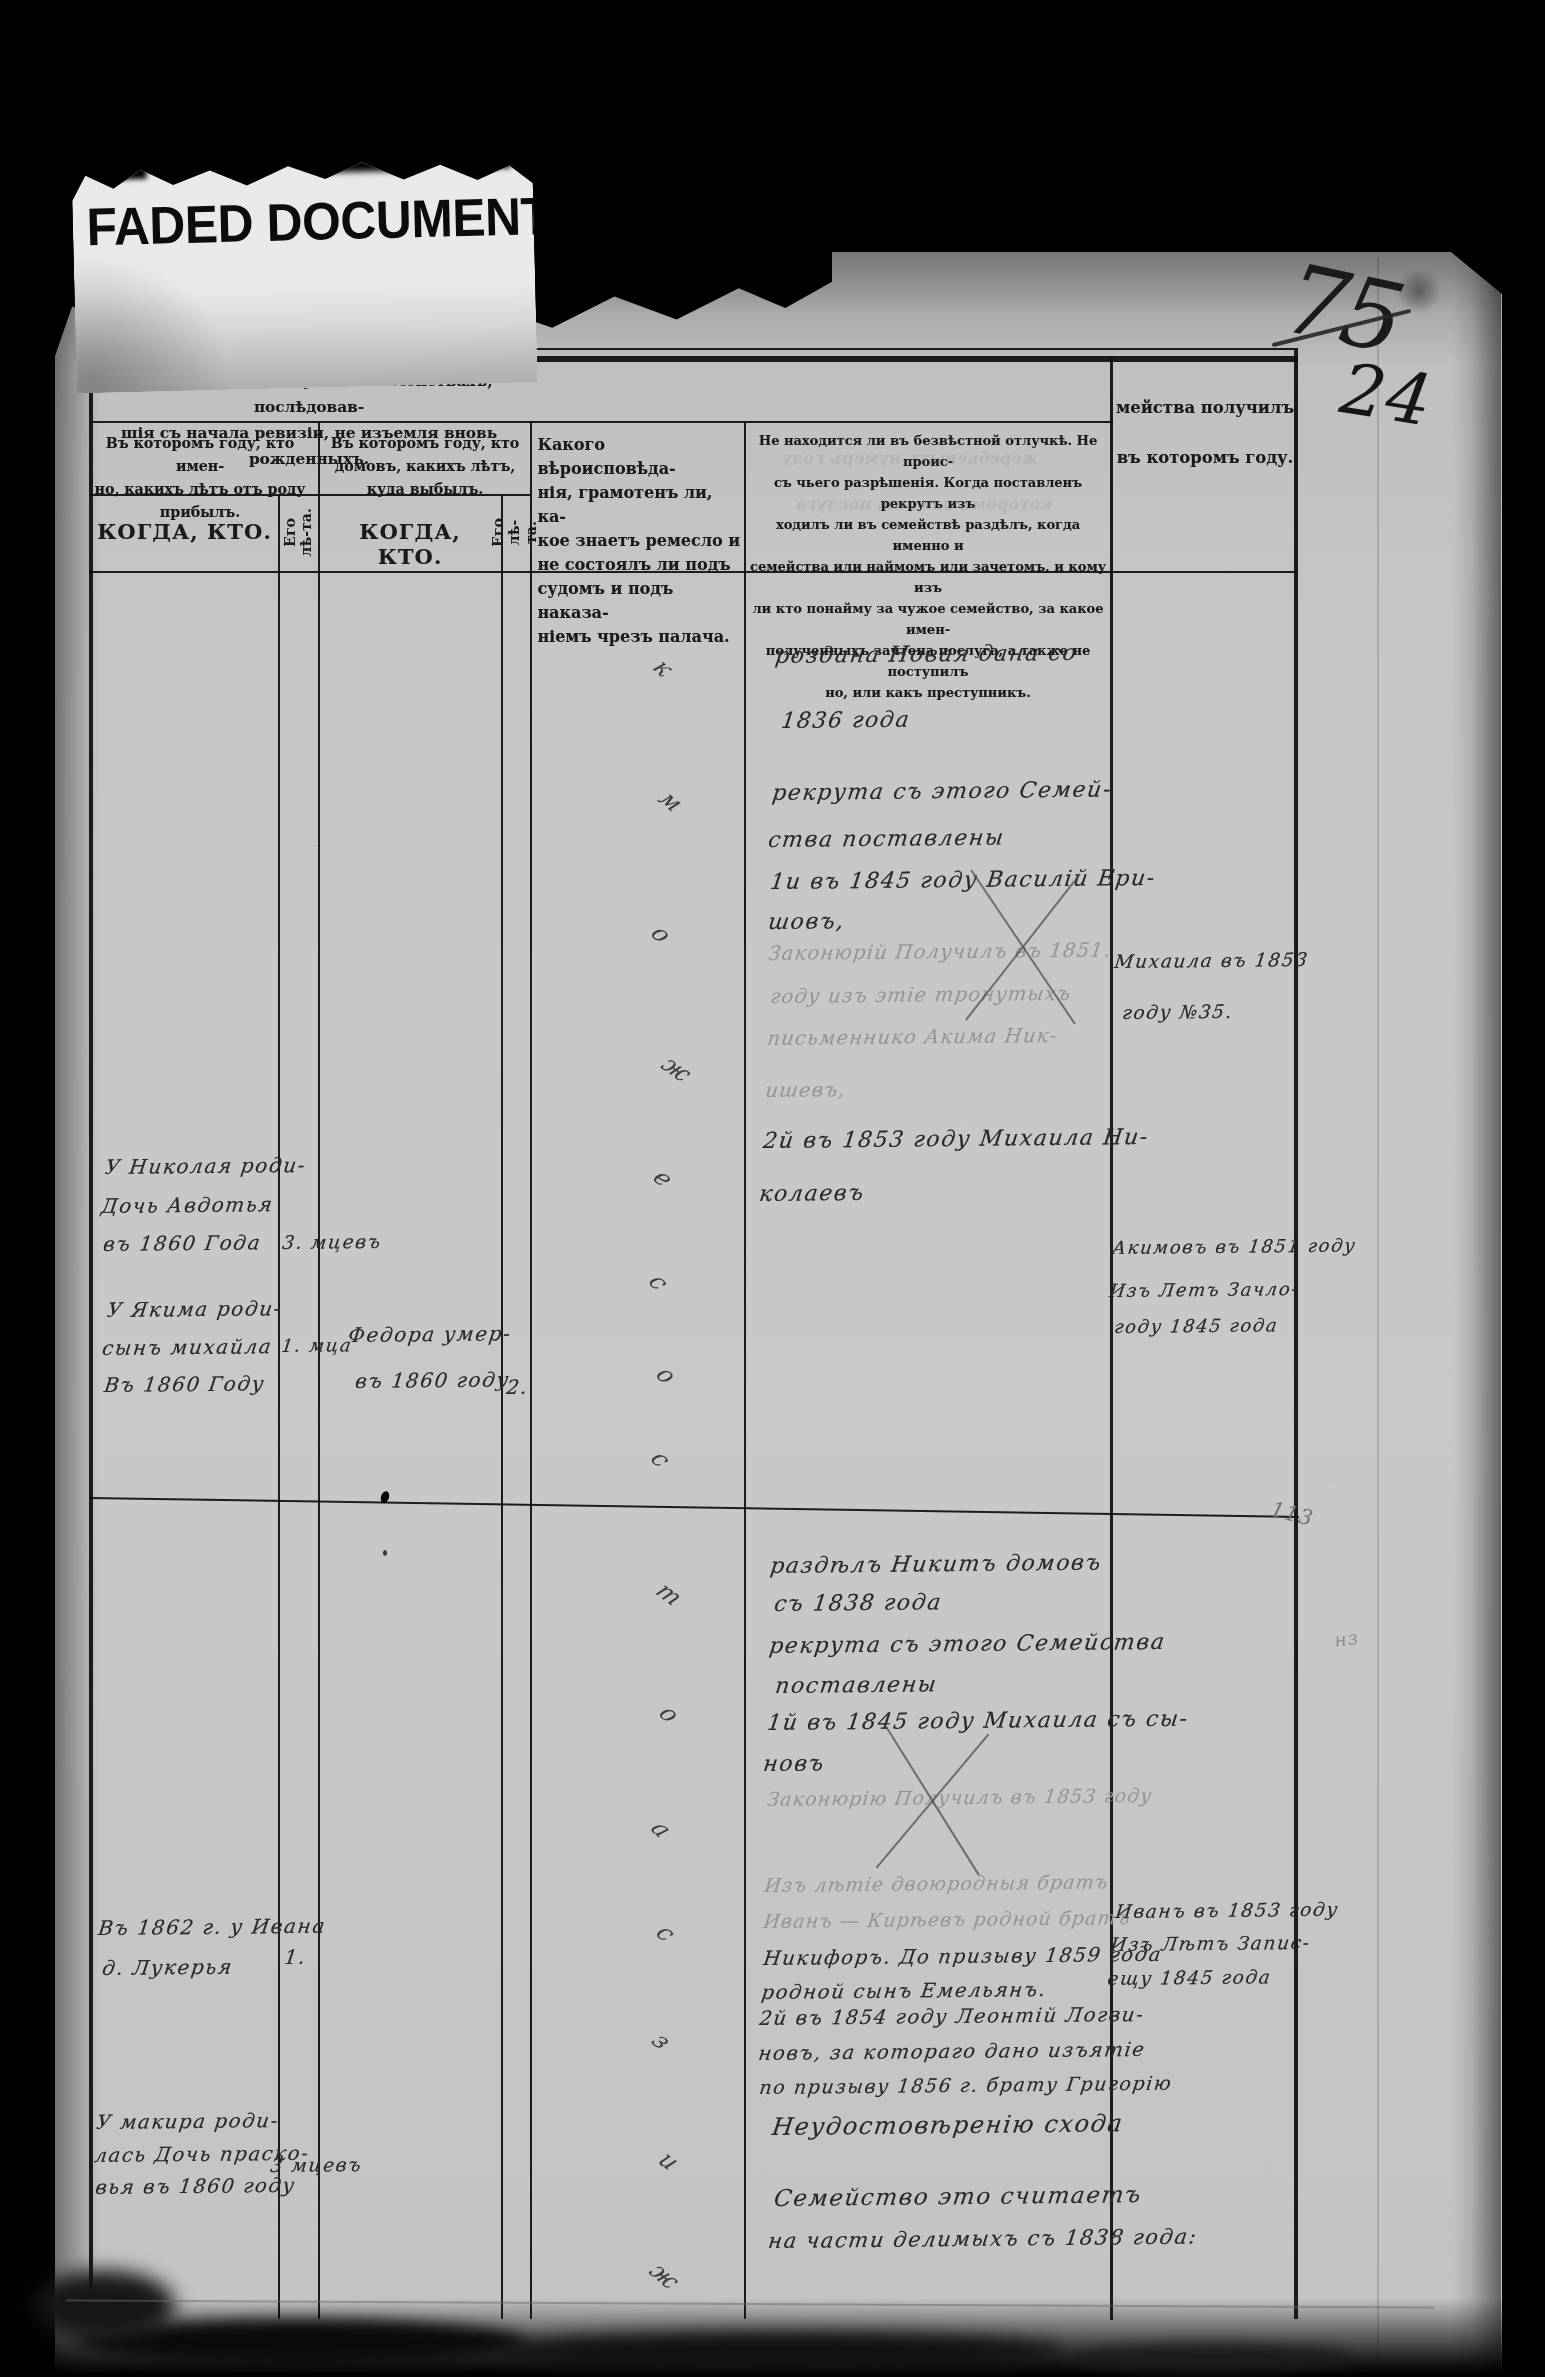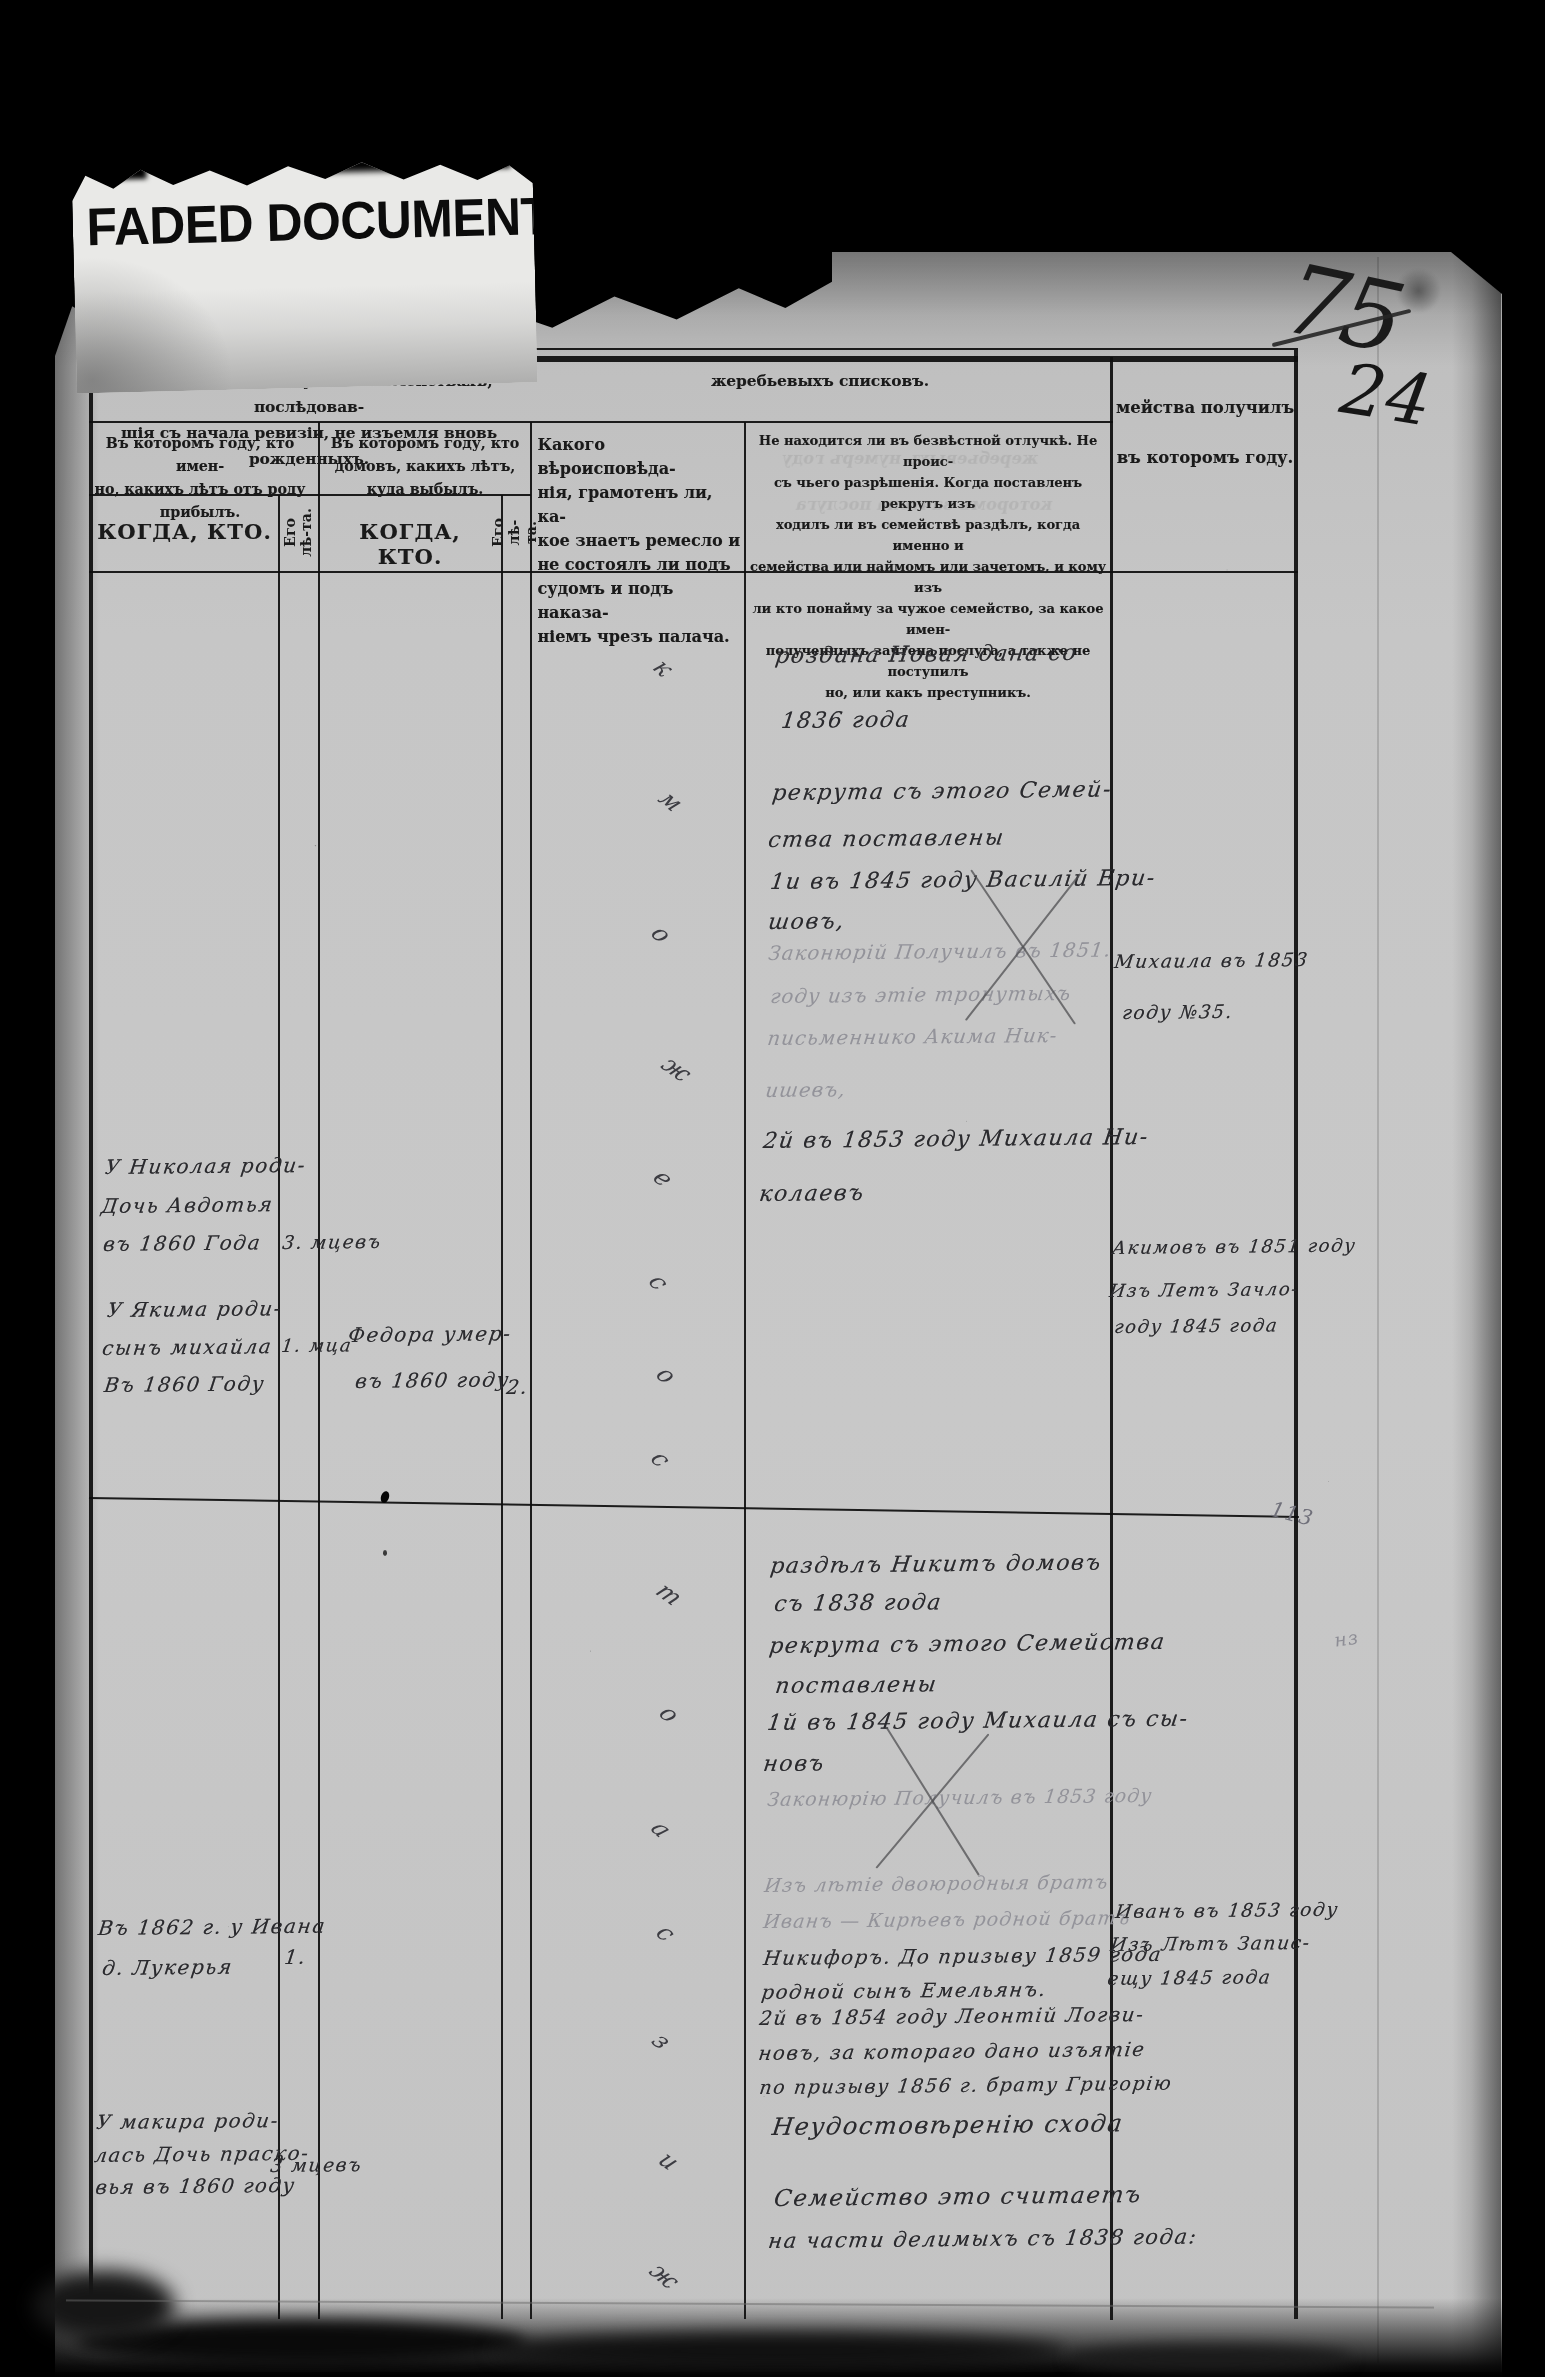--- a/index.html
+++ b/index.html
@@ -67,21 +67,20 @@
 <div class="hline" style="left:89px;top:421px;width:1024px;height:1.6px;"></div>
 <div class="hline" style="left:89px;top:494px;width:442px;height:1.6px;"></div>
 <div class="hline" style="left:89px;top:571px;width:1209px;height:2.2px;"></div>
 <div class="hline" style="left:89px;top:1497px;width:1210px;height:2.2px;transform:rotate(0.9deg);transform-origin:left top;"></div>
 
 <div class="pr" style="left:93px;top:368px;width:432px;font-size:15.3px;line-height:26px;">
   <div>Прибыль и убыль душъ въ семействахъ, послѣдовав-</div>
   <div>шія съ начала ревизіи, не изъемля вновь рожденныхъ.</div>
 </div>
 <div class="pr" style="left:533px;top:368px;width:574px;font-size:15.3px;line-height:26px;">
-  <div>жеребьевыхъ списковъ.</div>
 </div>
 <div class="pr" style="left:1116px;top:383px;width:178px;font-size:16.4px;line-height:50px;">
   <div>мейства получилъ</div>
   <div>въ которомъ году.</div>
 </div>
 <div class="pr" style="left:90px;top:432px;width:220px;font-size:14.2px;line-height:23px;">
   <div>Въ которомъ году, кто имен-</div>
   <div>но, какихъ лѣтъ отъ роду</div>
   <div>прибылъ.</div>
 </div>

